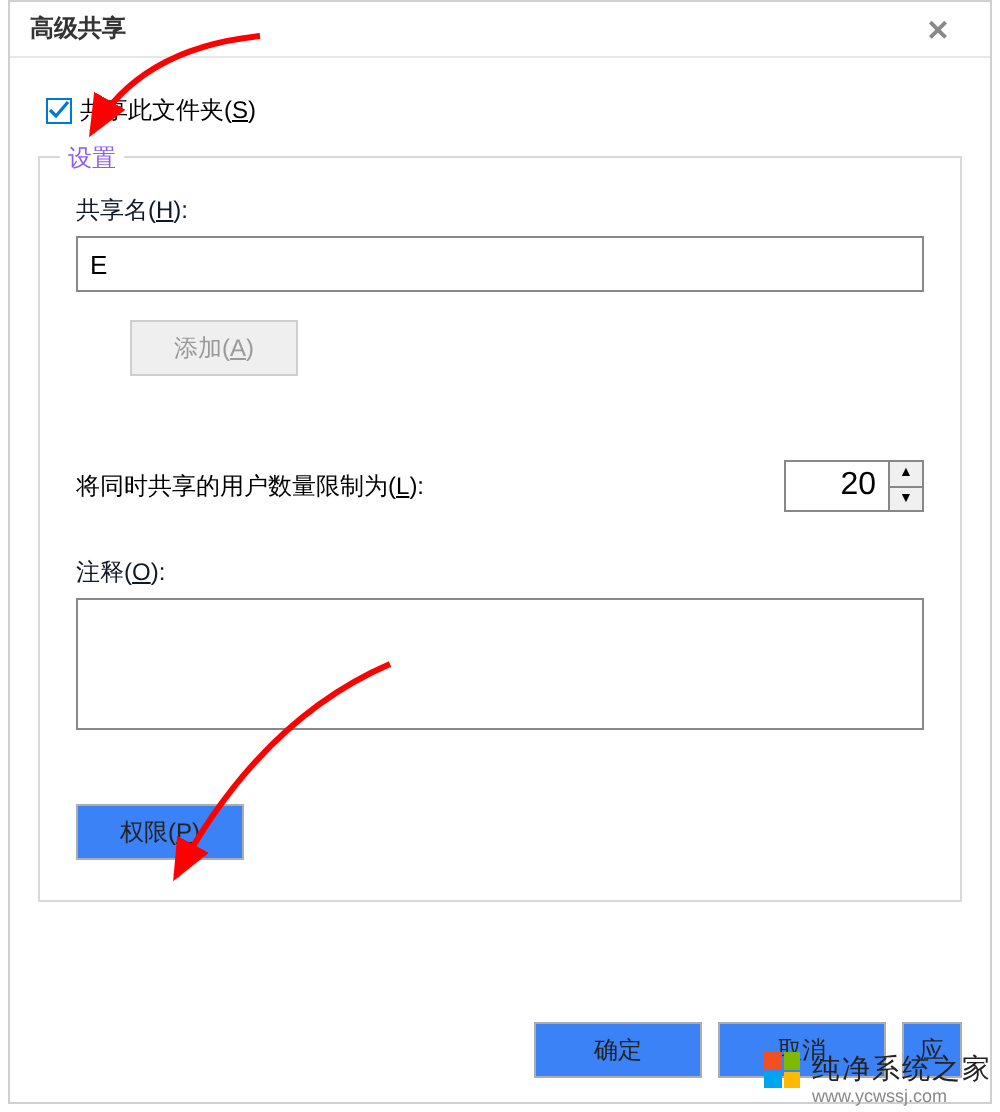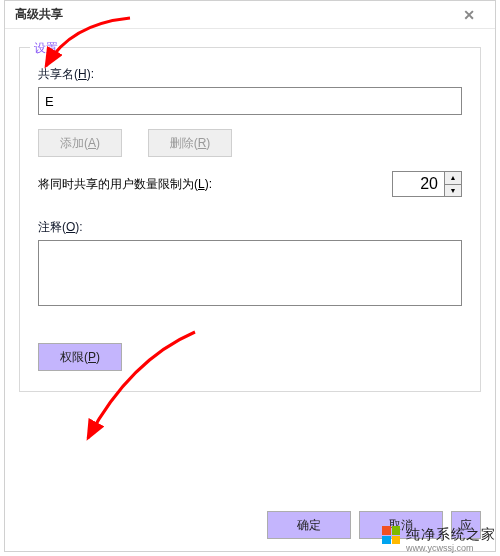--- a/index.html
+++ b/index.html
@@ -87,35 +87,35 @@
     border: 1px solid #888;
     padding: 2px 6px;
     font-size: 13px;
     font-family: inherit;
   }
   .btn {
     height: 28px;
     min-width: 84px;
     padding: 0 12px;
     border: 1px solid #adadad;
-    background: #c4b5fd;
+    background: #3b82f6;
     color: #222;
     font-family: inherit;
     font-size: 12px;
     cursor: pointer;
   }
   .btn.disabled {
     color: #9a9a9a;
     background: #efefef;
     border-color: #cfcfcf;
     cursor: default;
   }
-  .row-btns { margin-top: 14px; display:flex; gap:26px; }
+  .row-btns { margin-top: 14px; display:flex; gap:0;margin-left:27px; }
   .limit-row {
-    margin-top: 14px;
+    margin-top: 42px;
     display: flex;
     align-items: center;
     justify-content: space-between;
   }
   .spinner-wrap {
     display: flex;
     align-items: stretch;
   }
   .spinner-input {
     width: 52px;
@@ -192,35 +192,42 @@
 
   <div class="titlebar">
     <span class="title">高级共享</span>
     <div class="close-btn">
       <span>✕</span>
     </div>
   </div>
 
   <div class="body-area">
 
+    <label class="checkbox-row">
+      <span class="cb">
+        <svg width="11" height="11" viewBox="0 0 11 11">
+            <path d="M1 5 L4 8 L10 1" stroke="#0078d7" stroke-width="1.6" fill="none"></path>
+          </svg>
+      </span>
+      <span class="cb-label">
+        <span>共享此文件夹(</span><span class="u">S</span><span>)</span>
+      </span>
+    </label>
 
     <div class="group">
       <div class="group-legend">设置</div>
 
       <div class="field-label">
         <span>共享名(</span><span class="u">H</span><span>):</span>
       </div>
       <input class="text-input" type="text" value="E" style="">
 
       <div class="row-btns">
         <button class="btn disabled">
           <span>添加(</span><span class="u">A</span><span>)</span>
-        </button>
-        <button class="btn disabled">
-          <span>删除(</span><span class="u">R</span><span>)</span>
         </button>
       </div>
 
       <div class="limit-row">
         <div>
           <span>将同时共享的用户数量限制为(</span><span class="u">L</span><span>):</span>
         </div>
         <div class="spinner-wrap">
           <input class="spinner-input" type="text" value="20" style="">
           <div class="spinner-btns">

